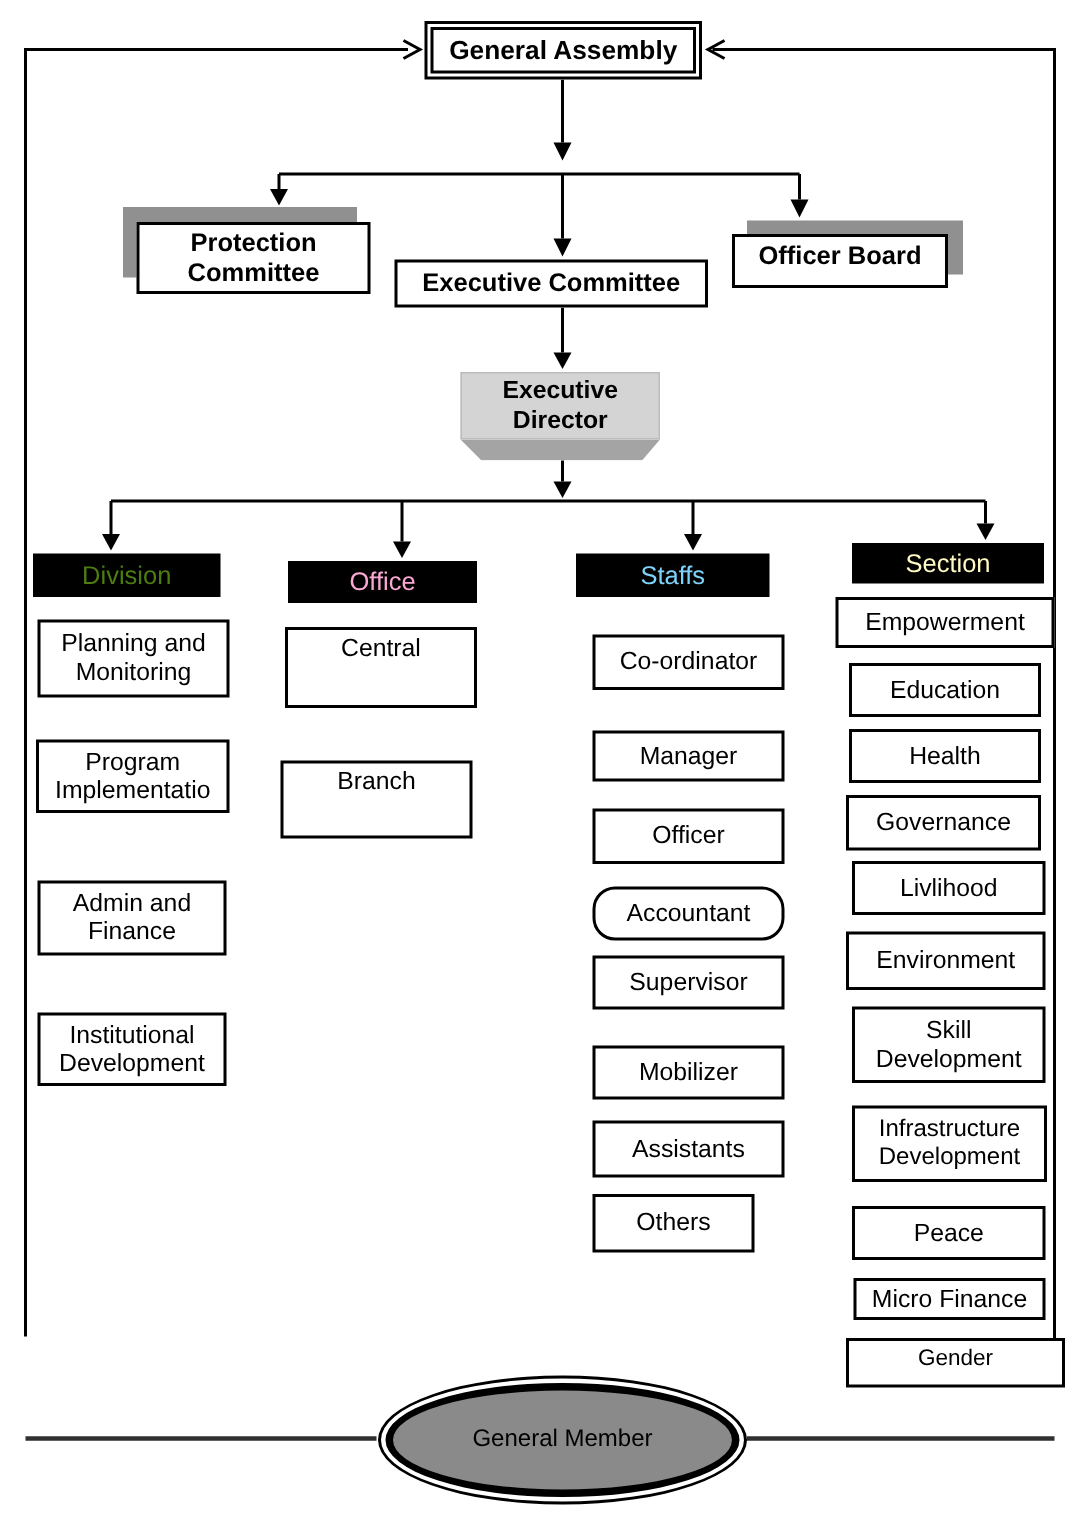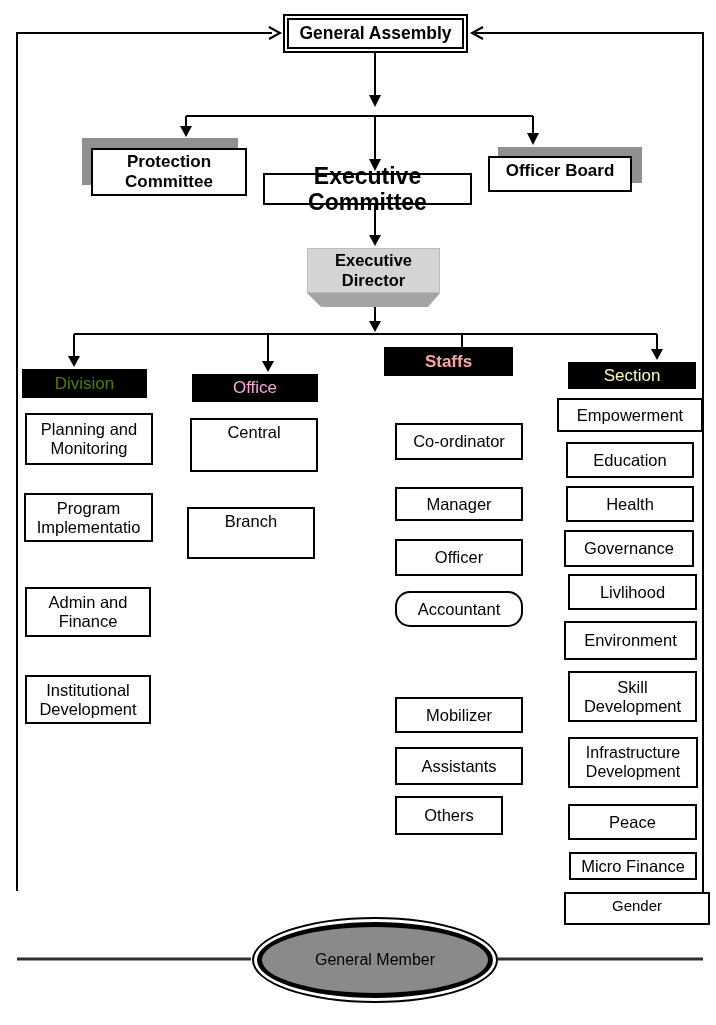--- a/index.html
+++ b/index.html
@@ -101,46 +101,47 @@
     </g>
   </svg>
 
   <div class="dbl-outer" style="left:283px; top:14px; width:185px; height:39px;">
     <div class="dbl-inner">General Assembly</div>
   </div>
 
   <div class="shadow" style="left:82px; top:138px; width:156px; height:47px; background:#909090;"></div>
   <div class="box bold" style="left:91px; top:148px; width:156px; height:48px; font-size:17px;">Protection Committee</div>
 
-  <div class="box bold" style="left:263px; top:173px; width:209px; height:32px; font-size:23px;">Executive Committee</div>
+  <div class="box bold" style="left:263px; top:173px; width:209px; height:32px; font-size:17px;">Executive Committee</div>
 
   <div class="shadow" style="left:498px; top:147px; width:144px; height:36px; background:#909090;"></div>
   <div class="box bold top-align" style="left:488px; top:156px; width:144px; height:36px; font-size:17px;">Officer Board</div>
 
   <div class="ed-top" style="left:307px; top:248px; width:133px; height:45px; background:#d4d4d4;">Executive Director</div>
   <div class="ed-base" style="left:307px; top:293px; width:133px; height:14px; background:#a4a4a4;
               clip-path:polygon(0 0, 100% 0, calc(100% - 12px) 100%, 14px 100%);"></div>
 
   <div class="hdr" style="left:22px; top:369px; width:125px; height:29px; background:#000; color:#4d7c0f;">Division</div>
   <div class="hdr" style="left:192px; top:374px; width:126px; height:28px; background:#000; color:#f9a8d4;">Office</div>
-  <div class="hdr" style="left:384px; top:347px; width:129px; height:29px; background:#000; color:#fca5a5;font-weight:bold;">Staffs</div>
+  <div class="hdr" style="left:384px; top:369px; width:129px; height:29px; background:#000; color:#7dd3fc;">Staffs</div>
   <div class="hdr" style="left:568px; top:362px; width:128px; height:27px; background:#000; color:#fef9c3;">Section</div>
 
   <div class="box" style="left:25px; top:413px; width:128px; height:52px;">Planning and Monitoring</div>
   <div class="box" style="left:24px; top:493px; width:129px; height:49px;">Program Implementatio</div>
   <div class="box" style="left:25px; top:587px; width:126px; height:50px;">Admin and Finance</div>
   <div class="box" style="left:25px; top:675px; width:126px; height:49px;">Institutional Development</div>
 
   <div class="box top-align" style="left:190px; top:418px; width:128px; height:54px;">Central</div>
   <div class="box top-align" style="left:187px; top:507px; width:128px; height:52px;">Branch</div>
 
   <div class="box" style="left:395px; top:423px; width:128px; height:37px;">Co-ordinator</div>
   <div class="box" style="left:395px; top:487px; width:128px; height:34px;">Manager</div>
   <div class="box" style="left:395px; top:539px; width:128px; height:37px;">Officer</div>
   <div class="box" style="left:395px; top:591px; width:128px; height:36px;border-radius:15px;">Accountant</div>
+  <div class="box" style="left:395px; top:637px; width:128px; height:36px;">Supervisor</div>
   <div class="box" style="left:395px; top:697px; width:128px; height:36px;">Mobilizer</div>
   <div class="box" style="left:395px; top:747px; width:128px; height:38px;">Assistants</div>
   <div class="box" style="left:395px; top:796px; width:108px; height:39px;">Others</div>
 
   <div class="box" style="left:557px; top:398px; width:146px; height:34px;">Empowerment</div>
   <div class="box" style="left:566px; top:442px; width:128px; height:36px;">Education</div>
   <div class="box" style="left:566px; top:486px; width:128px; height:36px;">Health</div>
   <div class="box" style="left:564px; top:530px; width:130px; height:37px;">Governance</div>
   <div class="box" style="left:568px; top:574px; width:129px; height:36px;">Livlihood</div>
   <div class="box" style="left:564px; top:621px; width:133px; height:39px;">Environment</div>

